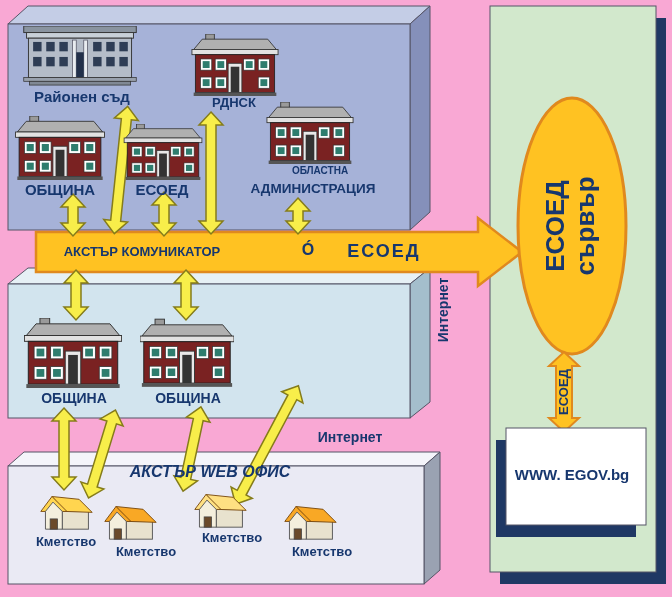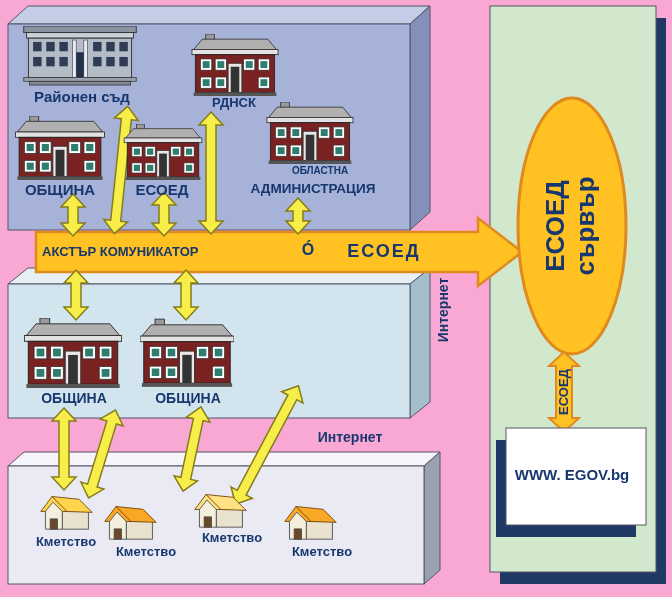--- a/index.html
+++ b/index.html
@@ -132,31 +132,32 @@
   </g>
 </svg>
 
 <div class="label" style="left:12px;top:88px;width:140px;font-size:15px">Районен съд</div>
 <div class="label" style="left:186px;top:96px;width:96px;font-size:13px">РДНСК</div>
 <div class="label" style="left:8px;top:181px;width:104px;font-size:15px">ОБЩИНА</div>
 <div class="label" style="left:118px;top:181px;width:88px;font-size:15px">ЕСОЕД</div>
 <div class="label" style="left:240px;top:165px;width:160px;font-size:10px">ОБЛАСТНА</div>
 <div class="label" style="left:233px;top:181px;width:160px;font-size:13.5px">АДМИНИСТРАЦИЯ</div>
 
-<div class="label" style="left:42px;top:245px;width:200px;font-size:13px;text-align:left">АКСТЪР КОМУНИКАТОР</div>
+<div class="label" style="left:42px;top:245px;width:200px;font-size:13px;text-align:center">АКСТЪР КОМУНИКАТОР</div>
 <div class="label" style="left:296px;top:241px;width:24px;font-size:16px">Ó</div>
 <div class="label" style="left:336px;top:241px;width:96px;font-size:18px;letter-spacing:2px">ЕСОЕД</div>
 
 <div class="label rot" style="left:399px;top:301px;width:90px;height:18px;font-size:14px">Интернет</div>
 
 <div class="label" style="left:26px;top:390px;width:96px;font-size:14px">ОБЩИНА</div>
 <div class="label" style="left:142px;top:390px;width:92px;font-size:14px">ОБЩИНА</div>
 
 <div class="label" style="left:300px;top:429px;width:100px;font-size:14px">Интернет</div>
 
+<div class="label" style="left:95px;top:463px;width:230px;font-size:16px;font-style:italic">АКСТЪР WEB ОФИС</div>
 
 <div class="label" style="left:20px;top:535px;width:92px;font-size:13px;font-weight:600">Кметство</div>
 <div class="label" style="left:100px;top:545px;width:92px;font-size:13px;font-weight:600">Кметство</div>
 <div class="label" style="left:186px;top:531px;width:92px;font-size:13px;font-weight:600">Кметство</div>
 <div class="label" style="left:276px;top:545px;width:92px;font-size:13px;font-weight:600">Кметство</div>
 
 <div class="label rot" style="left:442px;top:194px;width:260px;height:64px;font-size:26px;line-height:30px">
   <span>ЕСОЕД</span><br>
   <span>сървър</span>
 </div>

